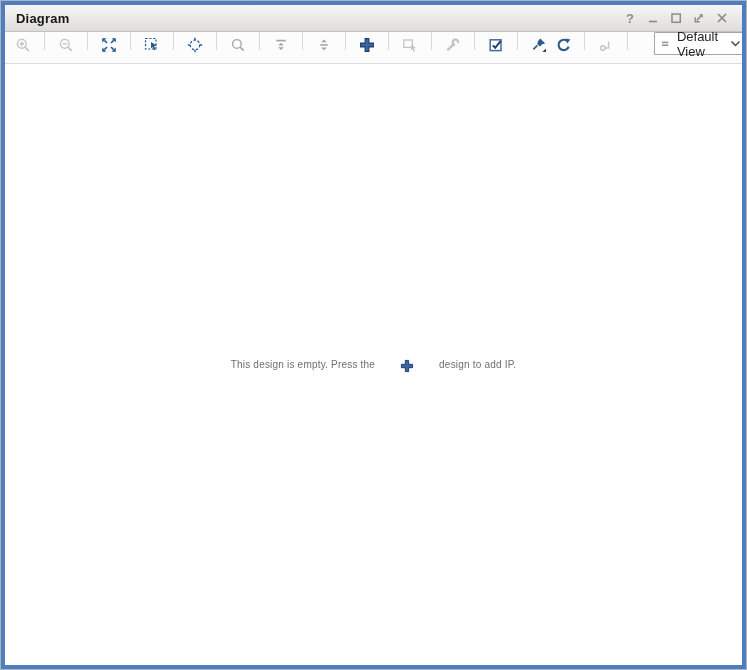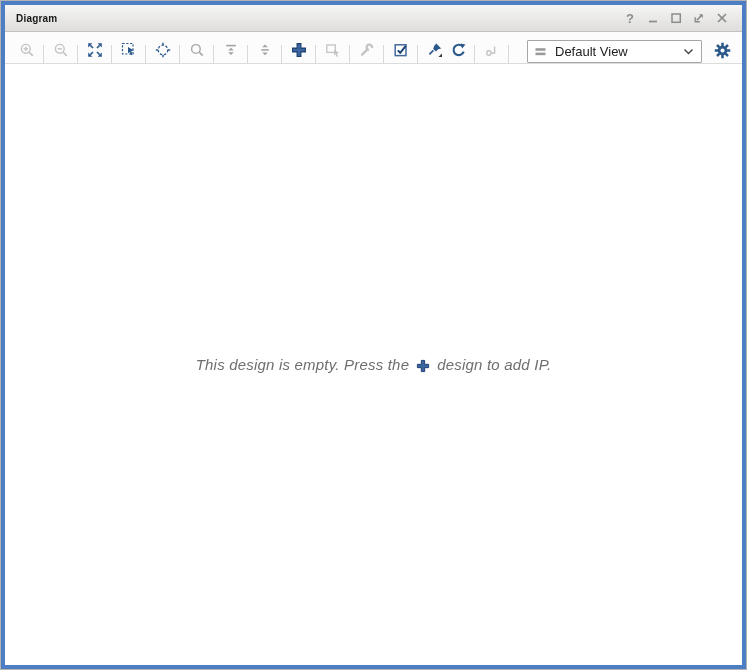--- a/index.html
+++ b/index.html
@@ -18,34 +18,35 @@
   }
 
   
   .titlebar {
     height:27px; flex:0 0 27px;
     background:linear-gradient(#f6f6f5, #dedddc);
     border-bottom:1px solid #c2c2c2;
     display:flex; align-items:center;
     padding:0 12px 0 11px;
   }
-  .title { font-size:10px; font-weight:bold; color:#181818; letter-spacing:.2px; }
+  .title { font-size:13px; font-weight:bold; color:#181818; letter-spacing:.2px; }
   .win-controls { margin-left:auto; display:flex; align-items:center; gap:7px; }
   .winbtn {
     width:16px; height:16px; display:flex; align-items:center; justify-content:center;
     color:#8c8c8c; font-size:13px; font-weight:bold; cursor:default;
   }
 
   
   .toolbar {
     height:32px; flex:0 0 32px;
     background:#fcfcfc;
     border-bottom:1px solid #dcdcdc;
-    display:flex; align-items:flex-end;
+    display:flex; align-items:flex-start;
     padding:0 8px 0 10px;
+    gap:8px;
   }
   .tbtn {
     width:26px; height:26px; border:none; background:transparent;
     display:flex; align-items:center; justify-content:center; padding:0;
   }
   .tsep { width:1px; height:18px; background:#d8d8d8; margin:0 5px; flex:0 0 1px; }
 
   .view-selector {
     margin-left:13px; width:196px; height:23px;
     background:#ffffff; border:1px solid #a6a6a6; border-radius:1px;
@@ -54,22 +55,22 @@
   }
   .view-selector .chev { margin-left:auto; display:flex; }
   .gear-btn { margin-left:9px; }
 
   
   .canvas {
     flex:1 1 auto; background:#ffffff;
     display:flex; align-items:center; justify-content:center;
   }
   .empty-msg {
-    display:flex; align-items:center; gap:7px;
-    font-size:15px; color:#6e6e6e; letter-spacing:.2px;font-style:italic;
+    display:flex; align-items:center; gap:25px;
+    font-size:10px; color:#6e6e6e; letter-spacing:.2px;
   }
   .empty-msg svg { position:relative; top:1px; }
 </style>
 </head>
 <body>
 
 <div class="window">
   <div class="window-inner">
 
     <div class="titlebar">

